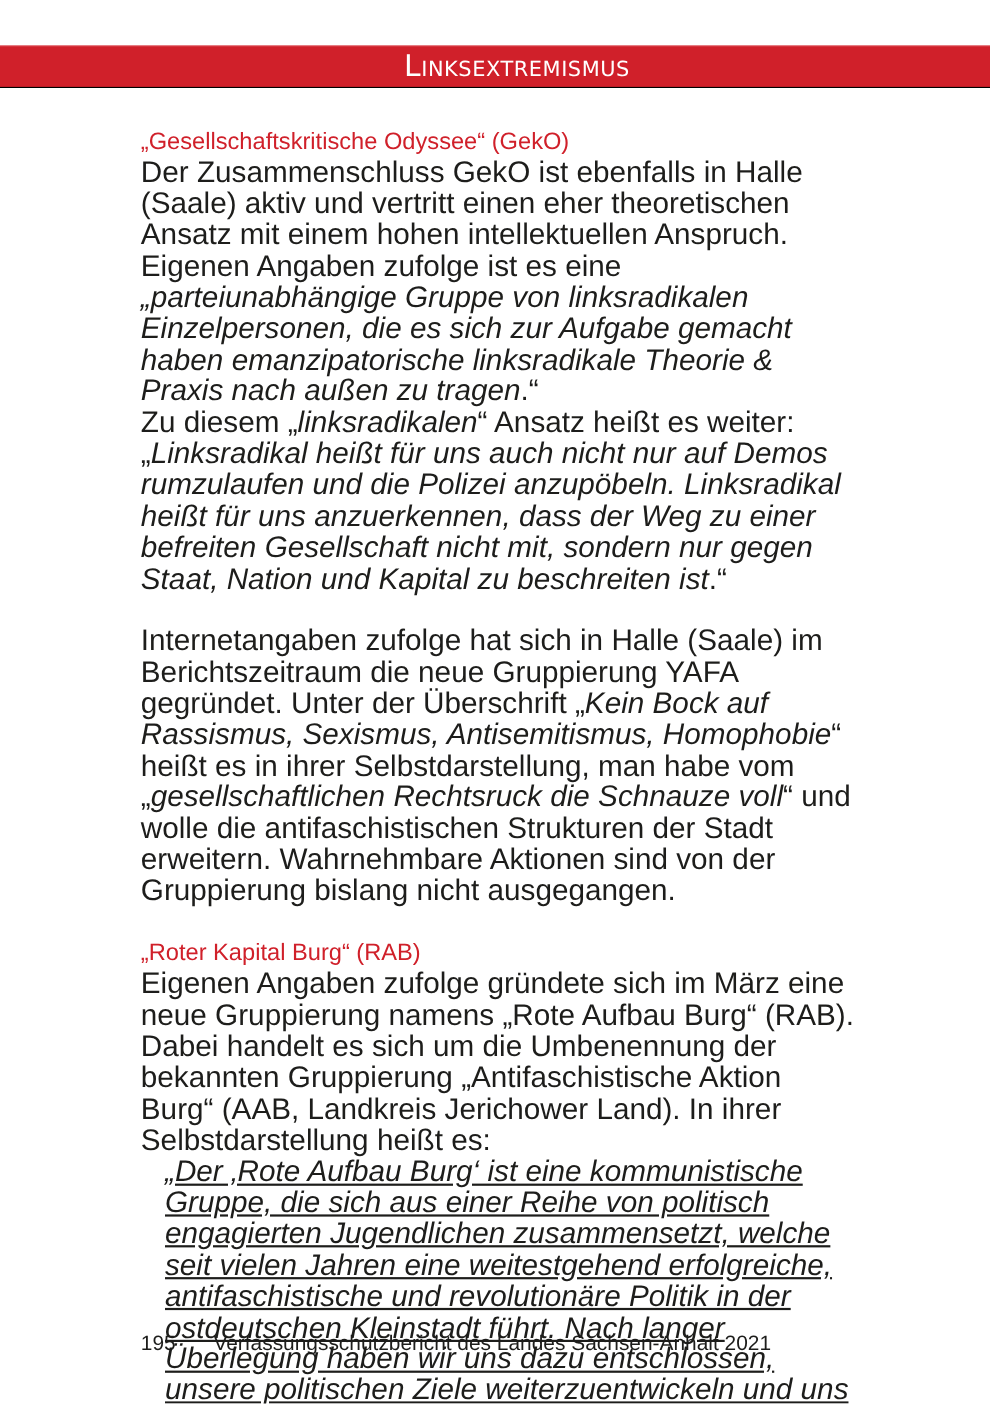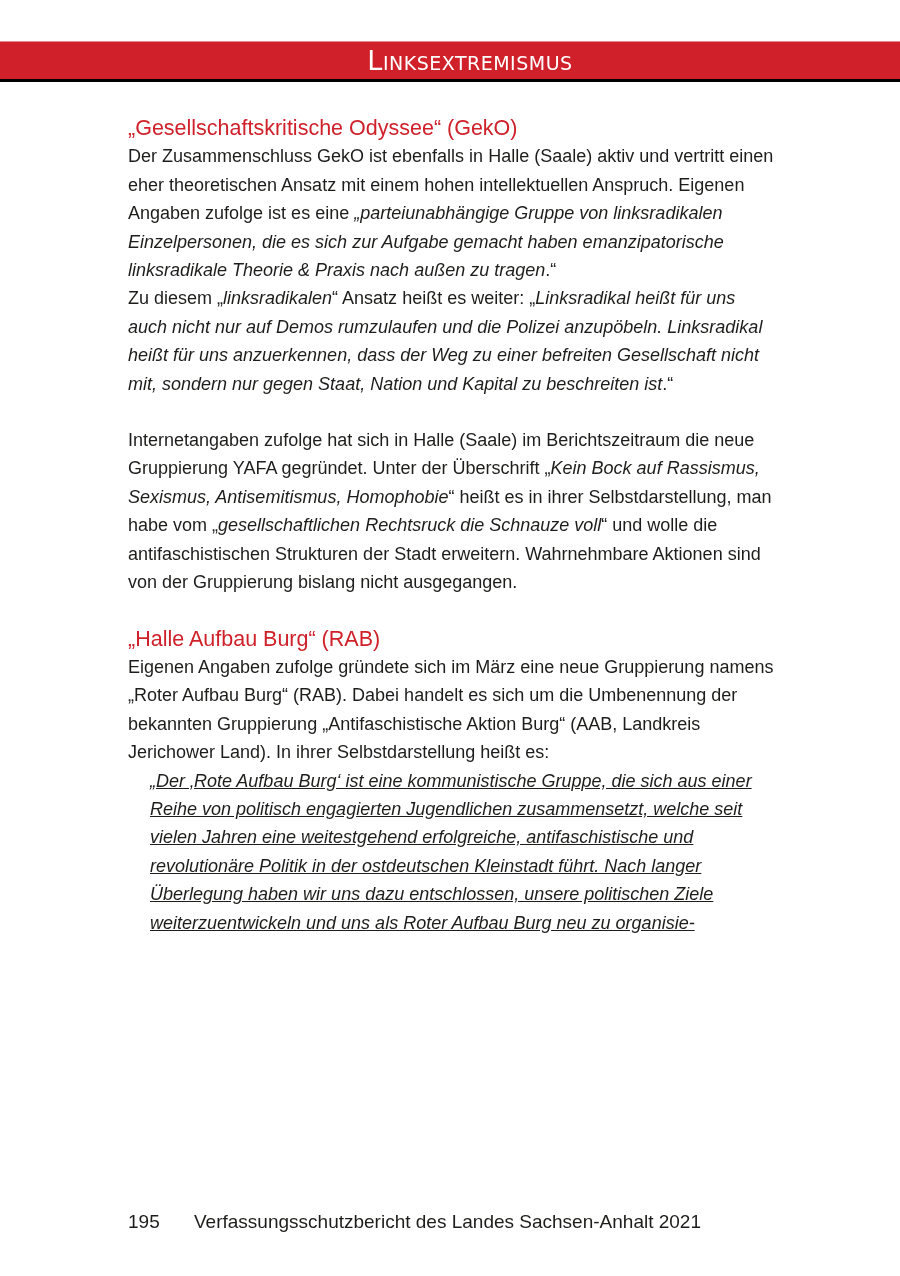--- a/index.html
+++ b/index.html
@@ -1,27 +1,27 @@
 <!DOCTYPE html>
 <html><head>
 <meta charset="utf-8">
 <style>
   html, body { margin: 0; padding: 0; background: #ffffff; }
   body { width: 900px; height: 1276px; position: relative; overflow: hidden;
          font-family: "Liberation Sans", "DejaVu Sans", sans-serif; color: #1d1d1b; }
   .header-bar { position: absolute; left: 0; top: 41px; width: 900px; height: 37px;
-                background: #d0202a; border-top: 1px solid #e8868b; border-bottom: 3px solid #000000; }
+                background: #d0202a; border-top: 1px solid #e8868b; border-bottom: 1px solid #000000; }
   .header-title { position: absolute; left: 0; right: 0; top: 4px; text-align: center;
                   color: #ffffff; font-size: 27px; letter-spacing: 0.5px; font-variant: small-caps;
                   font-family: "DejaVu Sans", sans-serif; font-weight: normal; line-height: 30px;
                   padding-left: 40px; }
   .content { position: absolute; left: 128px; top: 114px; width: 650px; }
   .section { margin: 0 0 28px 0; }
   .sec-title { color: #d0202a; font-size: 21.5px; line-height: 28.4px; margin: 0; font-weight: normal; }
-  p { margin: 0; font-size: 18px; line-height: 28.4px; }
+  p { margin: 0; font-size: 27px; line-height: 28.4px; }
   .i { font-style: italic; }
   .quote { margin-left: 22px; font-style: italic; text-decoration: underline; }
   .footer { position: absolute; left: 128px; top: 1211px; font-size: 19px; color: #1d1d1b;
             font-family: "Liberation Sans", sans-serif; }
   .footer .pg { display: inline-block; width: 66px; }
 </style>
 </head>
 <body>
 
 <div class="header-bar">
@@ -34,22 +34,22 @@
     <h3 class="sec-title">„Gesellschaftskritische Odyssee“ (GekO)</h3>
     <p><span>Der Zusammenschluss GekO ist ebenfalls in Halle (Saale) aktiv und vertritt einen eher theoretischen Ansatz mit einem hohen intellektuellen Anspruch. Eigenen Angaben zufolge ist es eine </span><span class="i">„parteiunabhängige Gruppe von linksradikalen Einzelpersonen, die es sich zur Aufgabe gemacht haben emanzipatorische linksradikale Theorie &amp; Praxis nach außen zu tragen</span><span>.“</span></p>
     <p><span>Zu diesem „</span><span class="i">linksradikalen</span><span>“ Ansatz heißt es weiter: „</span><span class="i">Linksradikal heißt für uns auch nicht nur auf Demos rumzulaufen und die Polizei anzupöbeln. Linksradikal heißt für uns anzuerkennen, dass der Weg zu einer befreiten Gesellschaft nicht mit, sondern nur gegen Staat, Nation und Kapital zu beschreiten ist</span><span>.“</span></p>
   </div>
 
   <div class="section">
     <p><span>Internetangaben zufolge hat sich in Halle (Saale) im Berichtszeitraum die neue Gruppierung YAFA gegründet. Unter der Überschrift „</span><span class="i">Kein Bock auf Rassismus, Sexismus, Antisemitismus, Homophobie</span><span>“ heißt es in ihrer Selbstdarstellung, man habe vom „</span><span class="i">gesellschaftlichen Rechtsruck die Schnauze voll</span><span>“ und wolle die antifaschistischen Strukturen der Stadt erweitern. Wahrnehmbare Aktionen sind von der Gruppierung bislang nicht ausgegangen.</span></p>
   </div>
 
   <div class="section">
-    <h3 class="sec-title">„Halle Aufbau Burg“ (RAB)</h3>
-    <p>Eigenen Angaben zufolge gründete sich im März eine neue Gruppierung namens „Roter Aufbau Burg“ (RAB). Dabei handelt es sich um die Umbenennung der bekannten Gruppierung „Antifaschistische Aktion Burg“ (AAB, Landkreis Jerichower Land). In ihrer Selbstdarstellung heißt es:</p>
+    <h3 class="sec-title">„Roter Kapital Burg“ (RAB)</h3>
+    <p>Eigenen Angaben zufolge gründete sich im März eine neue Gruppierung namens „Rote Aufbau Burg“ (RAB). Dabei handelt es sich um die Umbenennung der bekannten Gruppierung „Antifaschistische Aktion Burg“ (AAB, Landkreis Jerichower Land). In ihrer Selbstdarstellung heißt es:</p>
     <p class="quote">„Der ‚Rote Aufbau Burg‘ ist eine kommunistische Gruppe, die sich aus einer Reihe von politisch engagierten Jugendlichen zusammensetzt, welche seit vielen Jahren eine weitestgehend erfolgreiche, antifaschistische und revolutionäre Politik in der ostdeutschen Kleinstadt führt. Nach langer Überlegung haben wir uns dazu entschlossen, unsere politischen Ziele weiterzuentwickeln und uns als Roter Aufbau Burg neu zu organisie-</p>
   </div>
 
 </div>
 
 <div class="footer">
   <span class="pg">195</span><span>Verfassungsschutzbericht des Landes Sachsen-Anhalt 2021</span>
 </div>
 
 </body></html>

